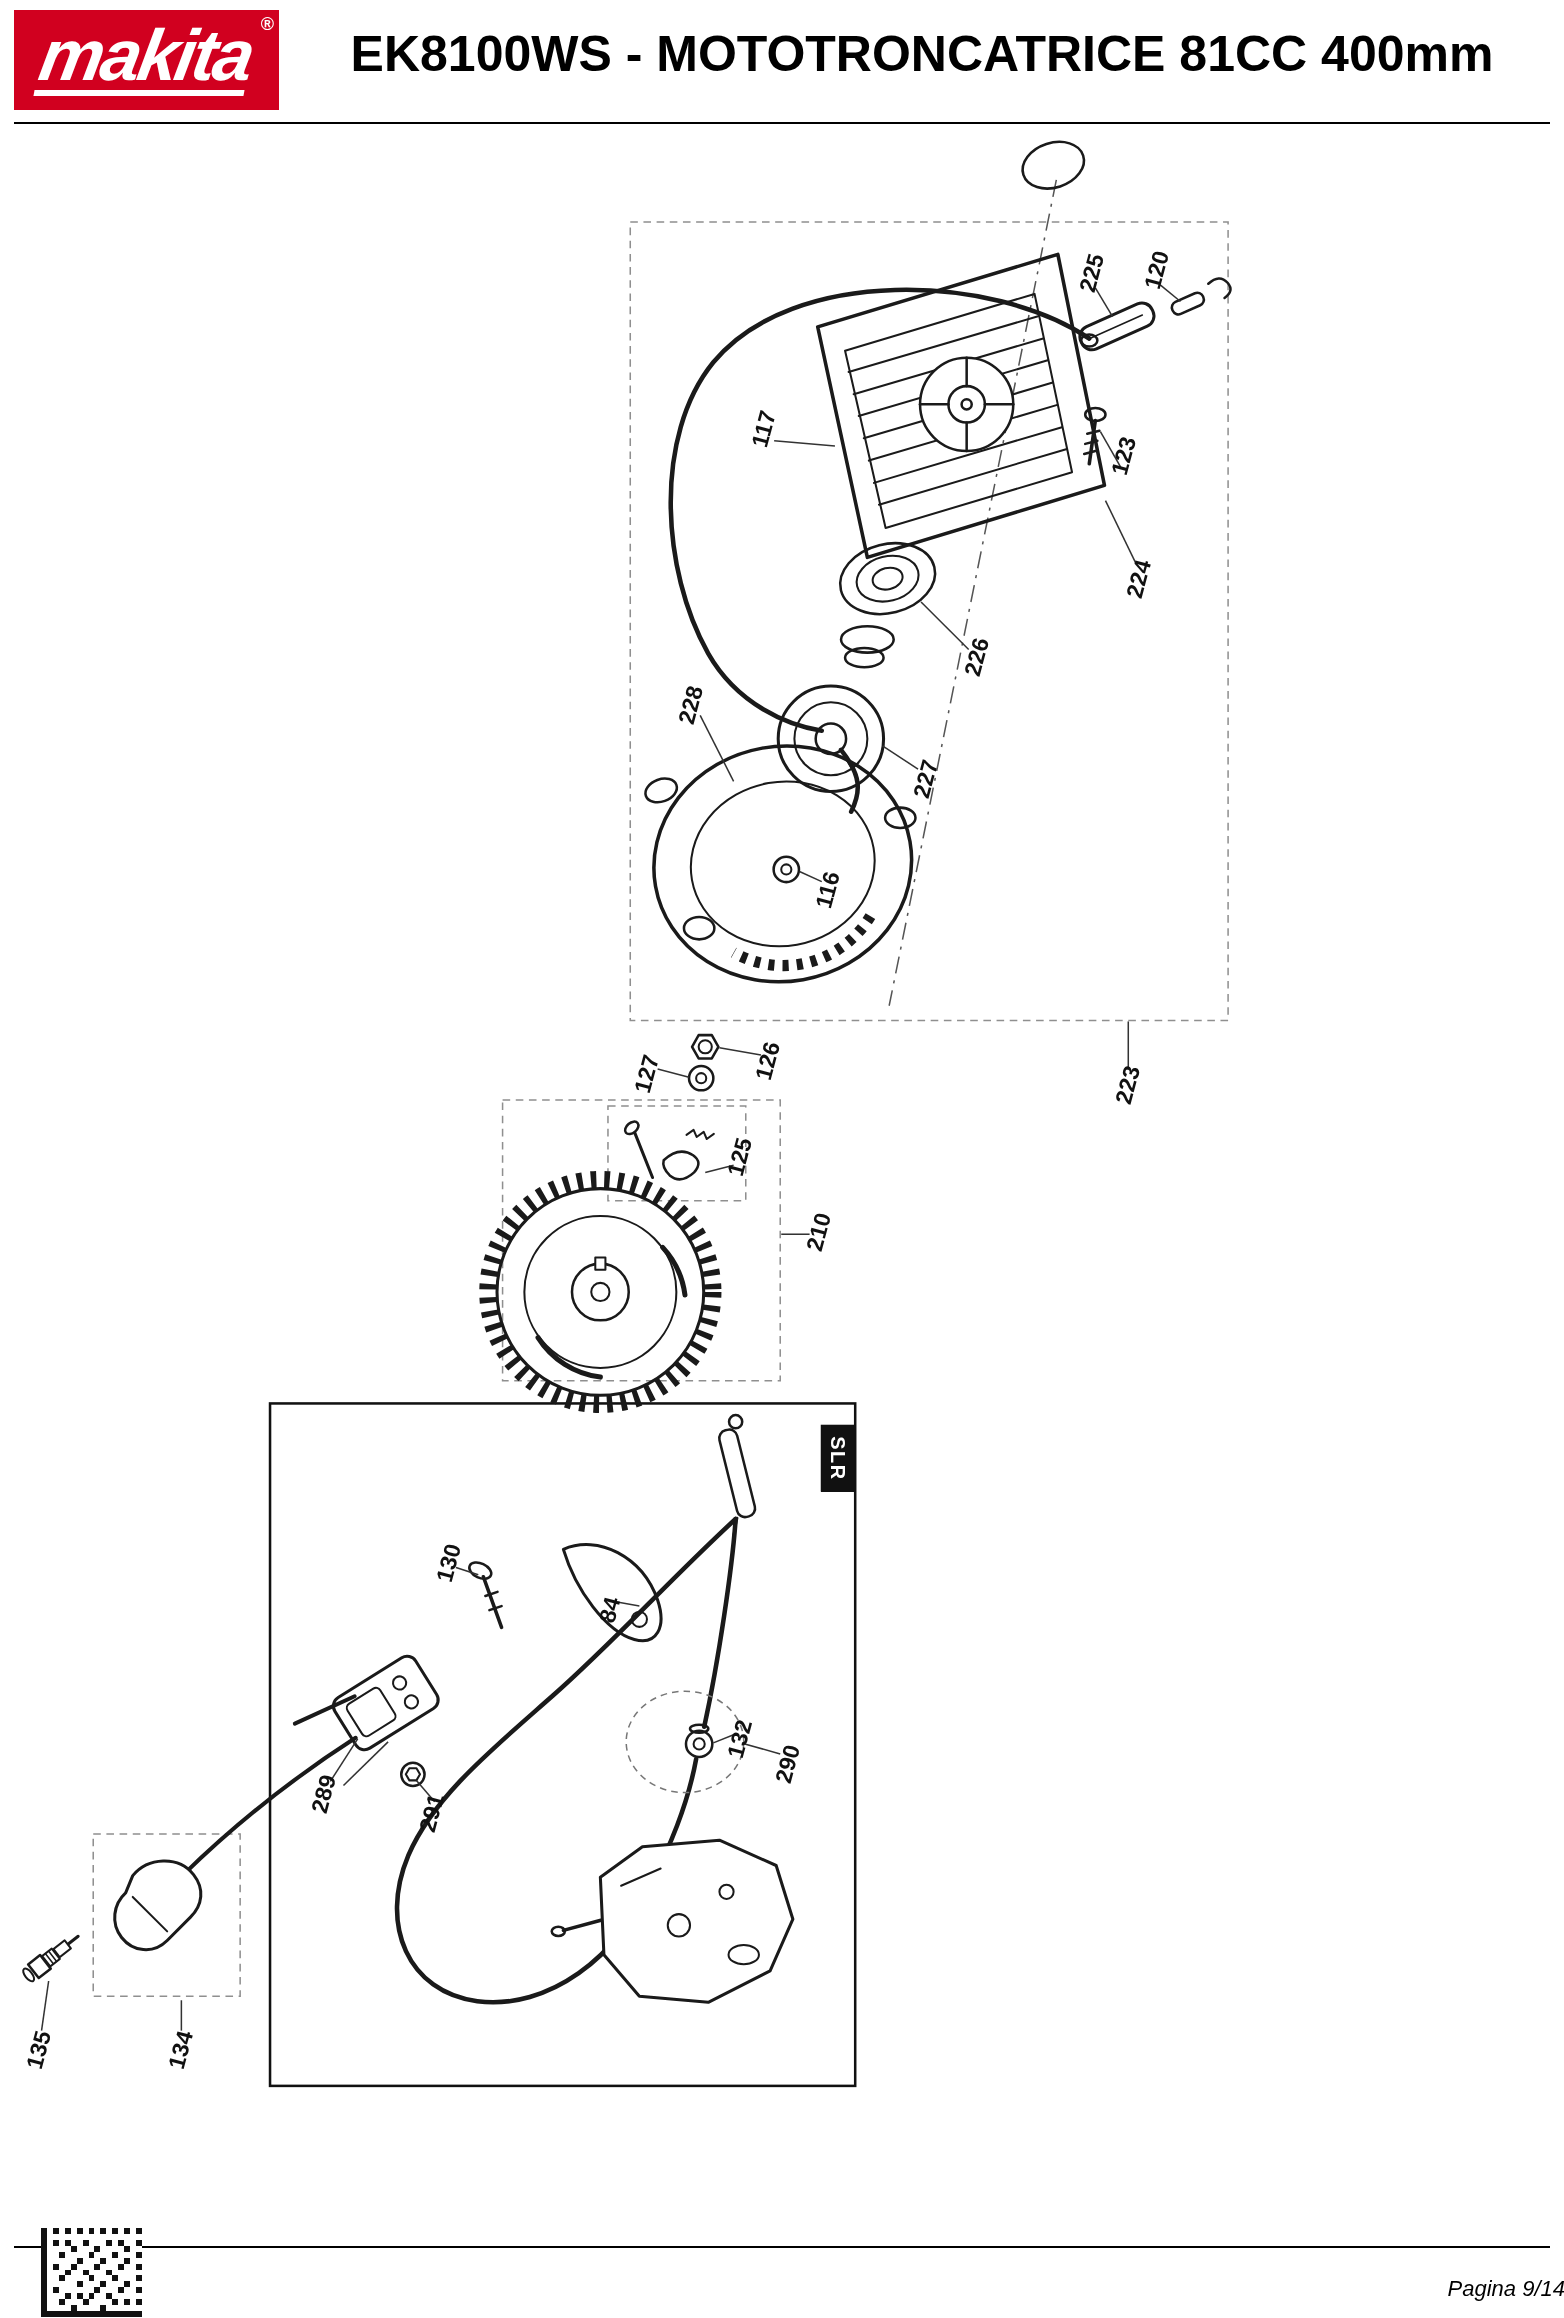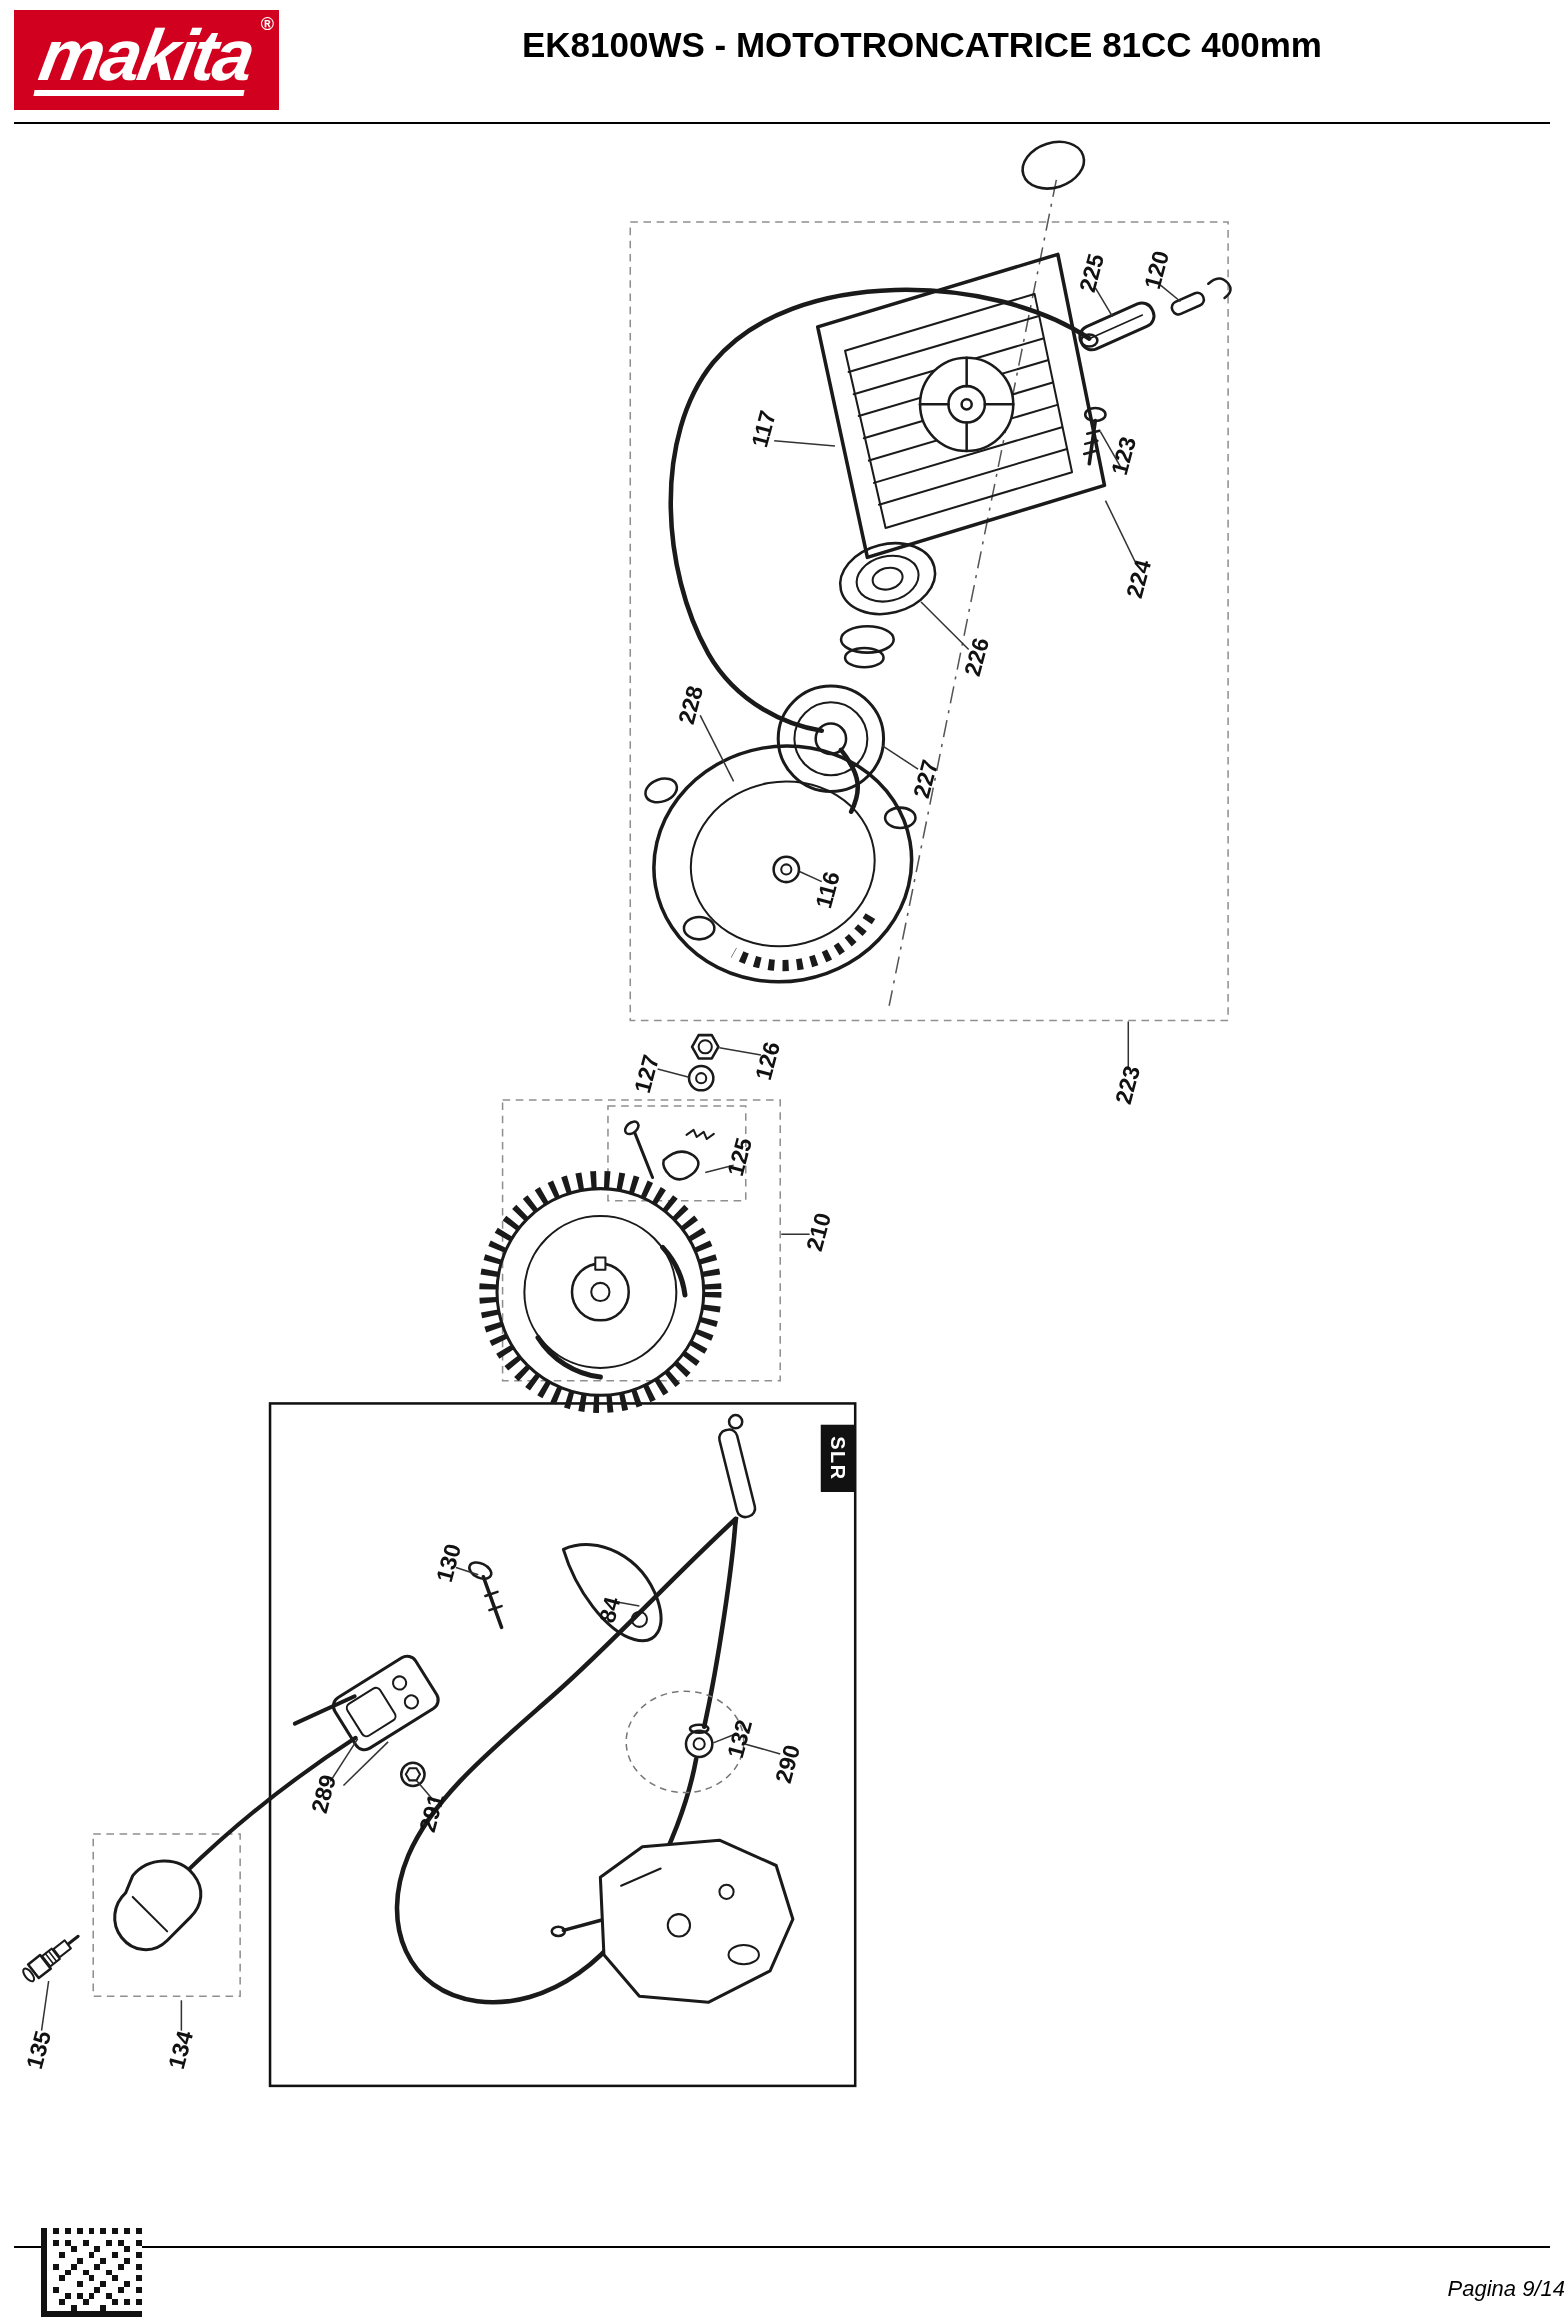--- a/index.html
+++ b/index.html
@@ -21,21 +21,21 @@
     color:#fff;font-style:italic;font-weight:bold;font-size:72px;line-height:1;
     letter-spacing:-3px;transform:skewX(-10deg);position:relative;top:-5px;
   }
   .logo-underline{
     position:absolute;left:20px;right:35px;bottom:14px;height:6px;background:#fff;
     transform:skewX(-10deg);
   }
   .logo-reg{position:absolute;top:4px;right:5px;color:#fff;font-size:18px;font-weight:bold;}
   .title{
     position:absolute;left:304px;top:25px;width:1236px;text-align:center;
-    font-size:35px;font-weight:bold;white-space:nowrap;
+    font-size:50px;font-weight:bold;white-space:nowrap;
   }
   .rule-top{position:absolute;left:14px;top:122px;width:1536px;height:2px;background:#000;}
   
   .plabel{
     position:absolute;transform:translate(-50%,-50%) rotate(-75deg);
     font-size:23px;font-weight:bold;color:#111;white-space:nowrap;
   }
   .slr-tag{
     position:absolute;left:821px;top:1425px;width:33px;height:67px;background:#111;
     display:flex;align-items:center;justify-content:center;

